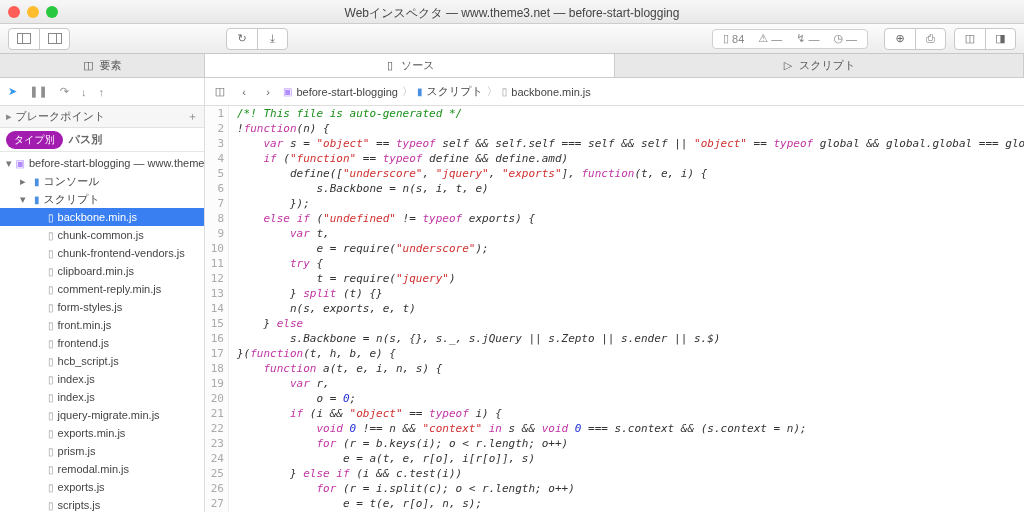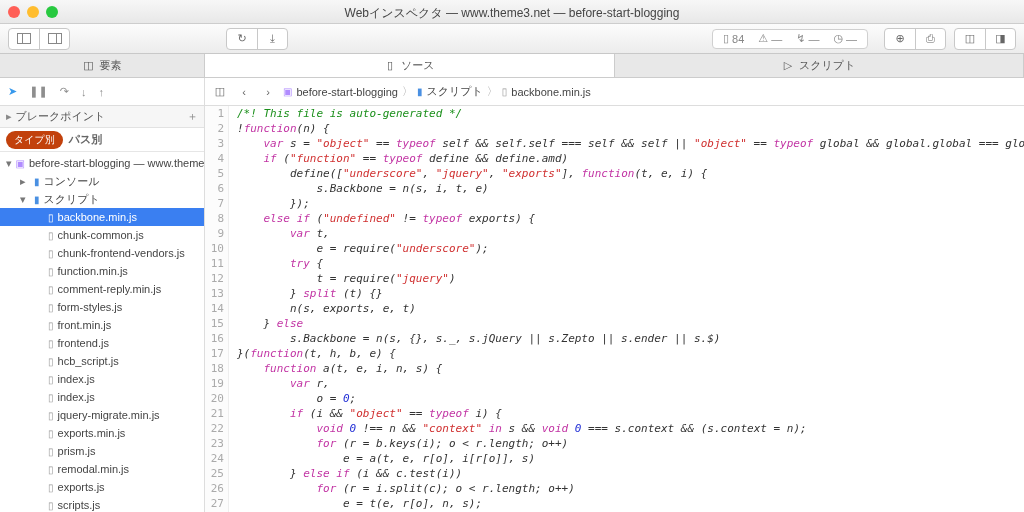--- a/index.html
+++ b/index.html
@@ -40,21 +40,21 @@
 .insprow .right .bc .sep { color:#aaa; }
 
 
 .main { display:flex; height:calc(512px - 24px - 30px - 24px - 28px); }
 
 .sidebar { width:205px; border-right:1px solid #ddd; display:flex; flex-direction:column; overflow:hidden; }
 .bphdr { height:22px; background:#f6f6f6; border-bottom:1px solid #e2e2e2; display:flex; align-items:center; padding:0 6px; color:#555; }
 .bphdr .disc { margin-right:4px; color:#888; }
 .bphdr .plus { margin-left:auto; color:#888; }
 .filterrow { height:24px; display:flex; align-items:center; gap:6px; padding:0 6px; border-bottom:1px solid #e6e6e6; }
-.pill { font-size:10px; padding:2px 8px; border-radius:9px; background:#c2410c; color:#fff; }
+.pill { font-size:10px; padding:2px 8px; border-radius:9px; background:#a21caf; color:#fff; }
 .filterrow .pl { color:#666;font-weight:bold; }
 
 .tree { flex:1; overflow:auto; padding-top:2px; }
 .node { height:18px; display:flex; align-items:center; padding-left:6px; gap:4px; white-space:nowrap; }
 .node .disc { width:10px; color:#777; }
 .node.d1 { padding-left:6px; }
 .node.d2 { padding-left:20px; }
 .node.d3 { padding-left:34px; }
 .node.sel { background:#3a7ff1; color:#fff; }
 .node.sel .fi { color:#fff; }
@@ -213,21 +213,21 @@
             <span class="fldname">chunk-common.js</span>
           </div>
           <div class="node d3">
             <span class="disc"></span>
             <span class="fi js">▯</span>
             <span class="fldname">chunk-frontend-vendors.js</span>
           </div>
           <div class="node d3">
             <span class="disc"></span>
             <span class="fi js">▯</span>
-            <span class="fldname">function.min.js</span>
+            <span class="fldname">clipboard.min.js</span>
           </div>
           <div class="node d3">
             <span class="disc"></span>
             <span class="fi js">▯</span>
             <span class="fldname">comment-reply.min.js</span>
           </div>
           <div class="node d3">
             <span class="disc"></span>
             <span class="fi js">▯</span>
             <span class="fldname">form-styles.js</span>

